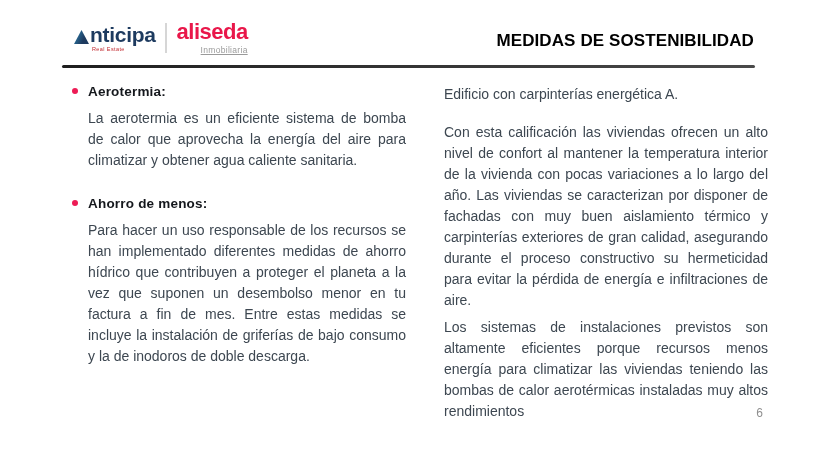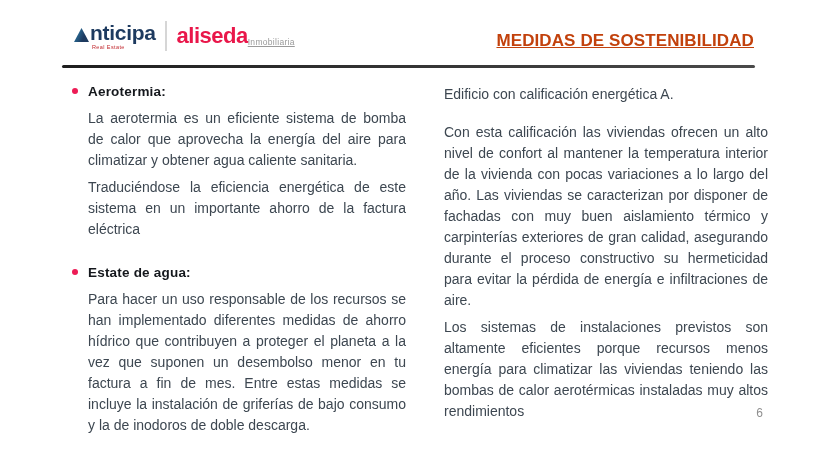--- a/index.html
+++ b/index.html
@@ -45,21 +45,21 @@
     margin-left: 18px;
     margin-top: 1px;
     letter-spacing: 0.4px;
   }
   .logo-divider {
     width: 2px;
     height: 30px;
     background: #d6d6d6;
     margin: 0 10px 0 9px;
   }
-  .aliseda { display: flex; flex-direction: row; align-items: flex-end; }
+  .aliseda { display: flex; flex-direction: column; align-items: flex-end; }
   .aliseda-text {
     font-size: 22px;
     font-weight: bold;
     color: #e9174a;
     line-height: 1;
     letter-spacing: -0.5px;
   }
   .aliseda-tag {
     font-size: 8.5px;
     color: #9a9a9a;
@@ -68,23 +68,22 @@
     text-decoration: underline;
   }
 
   .title {
     position: absolute;
     top: 31px;
     right: 62px;
     margin: 0;
     font-size: 17px;
     font-weight: bold;
-    color: #c2410c;
+    color: #000000;
     letter-spacing: 0.1px;
-    text-decoration: underline;
   }
   .rule {
     position: absolute;
     top: 65px;
     left: 62px;
     width: 693px;
     height: 3px;
     border-radius: 2px;
     background: linear-gradient(to right, #1e1e1e, #4a4a4a);
   }
@@ -155,30 +154,29 @@
   <h1 class="title">MEDIDAS DE SOSTENIBILIDAD</h1>
 
   <div class="rule"></div>
 
   <section class="col col-left">
     <h2 class="h">
       <span class="dot"></span>
       <span>Aerotermia:</span>
     </h2>
     <p>La aerotermia es un eficiente sistema de bomba de calor que aprovecha la energía del aire para climatizar y obtener agua caliente sanitaria.</p>
-    <p>Traduciéndose la eficiencia energética de este sistema en un importante ahorro de la factura eléctrica</p>
 
     <h2 class="h mt">
       <span class="dot"></span>
-      <span>Estate de agua:</span>
+      <span>Ahorro de menos:</span>
     </h2>
     <p>Para hacer un uso responsable de los recursos se han implementado diferentes medidas de ahorro hídrico que contribuyen a proteger el planeta a la vez que suponen un desembolso menor en tu factura a fin de mes. Entre estas medidas se incluye la instalación de griferías de bajo consumo y la de inodoros de doble descarga.</p>
   </section>
 
   <section class="col col-right">
-    <p>Edificio con calificación energética A.</p>
+    <p>Edificio con carpinterías energética A.</p>
     <p class="gap-lg">Con esta calificación las viviendas ofrecen un alto nivel de confort al mantener la temperatura interior de la vivienda con pocas variaciones a lo largo del año. Las viviendas se caracterizan por disponer de fachadas con muy buen aislamiento térmico y carpinterías exteriores de gran calidad, asegurando durante el proceso constructivo su hermeticidad para evitar la pérdida de energía e infiltraciones de aire.</p>
     <p>Los sistemas de instalaciones previstos son altamente eficientes porque recursos menos energía para climatizar las viviendas teniendo las bombas de calor aerotérmicas instaladas muy altos rendimientos</p>
   </section>
 
   <span class="page-num">6</span>
 
 </div>
 
 </body></html>

